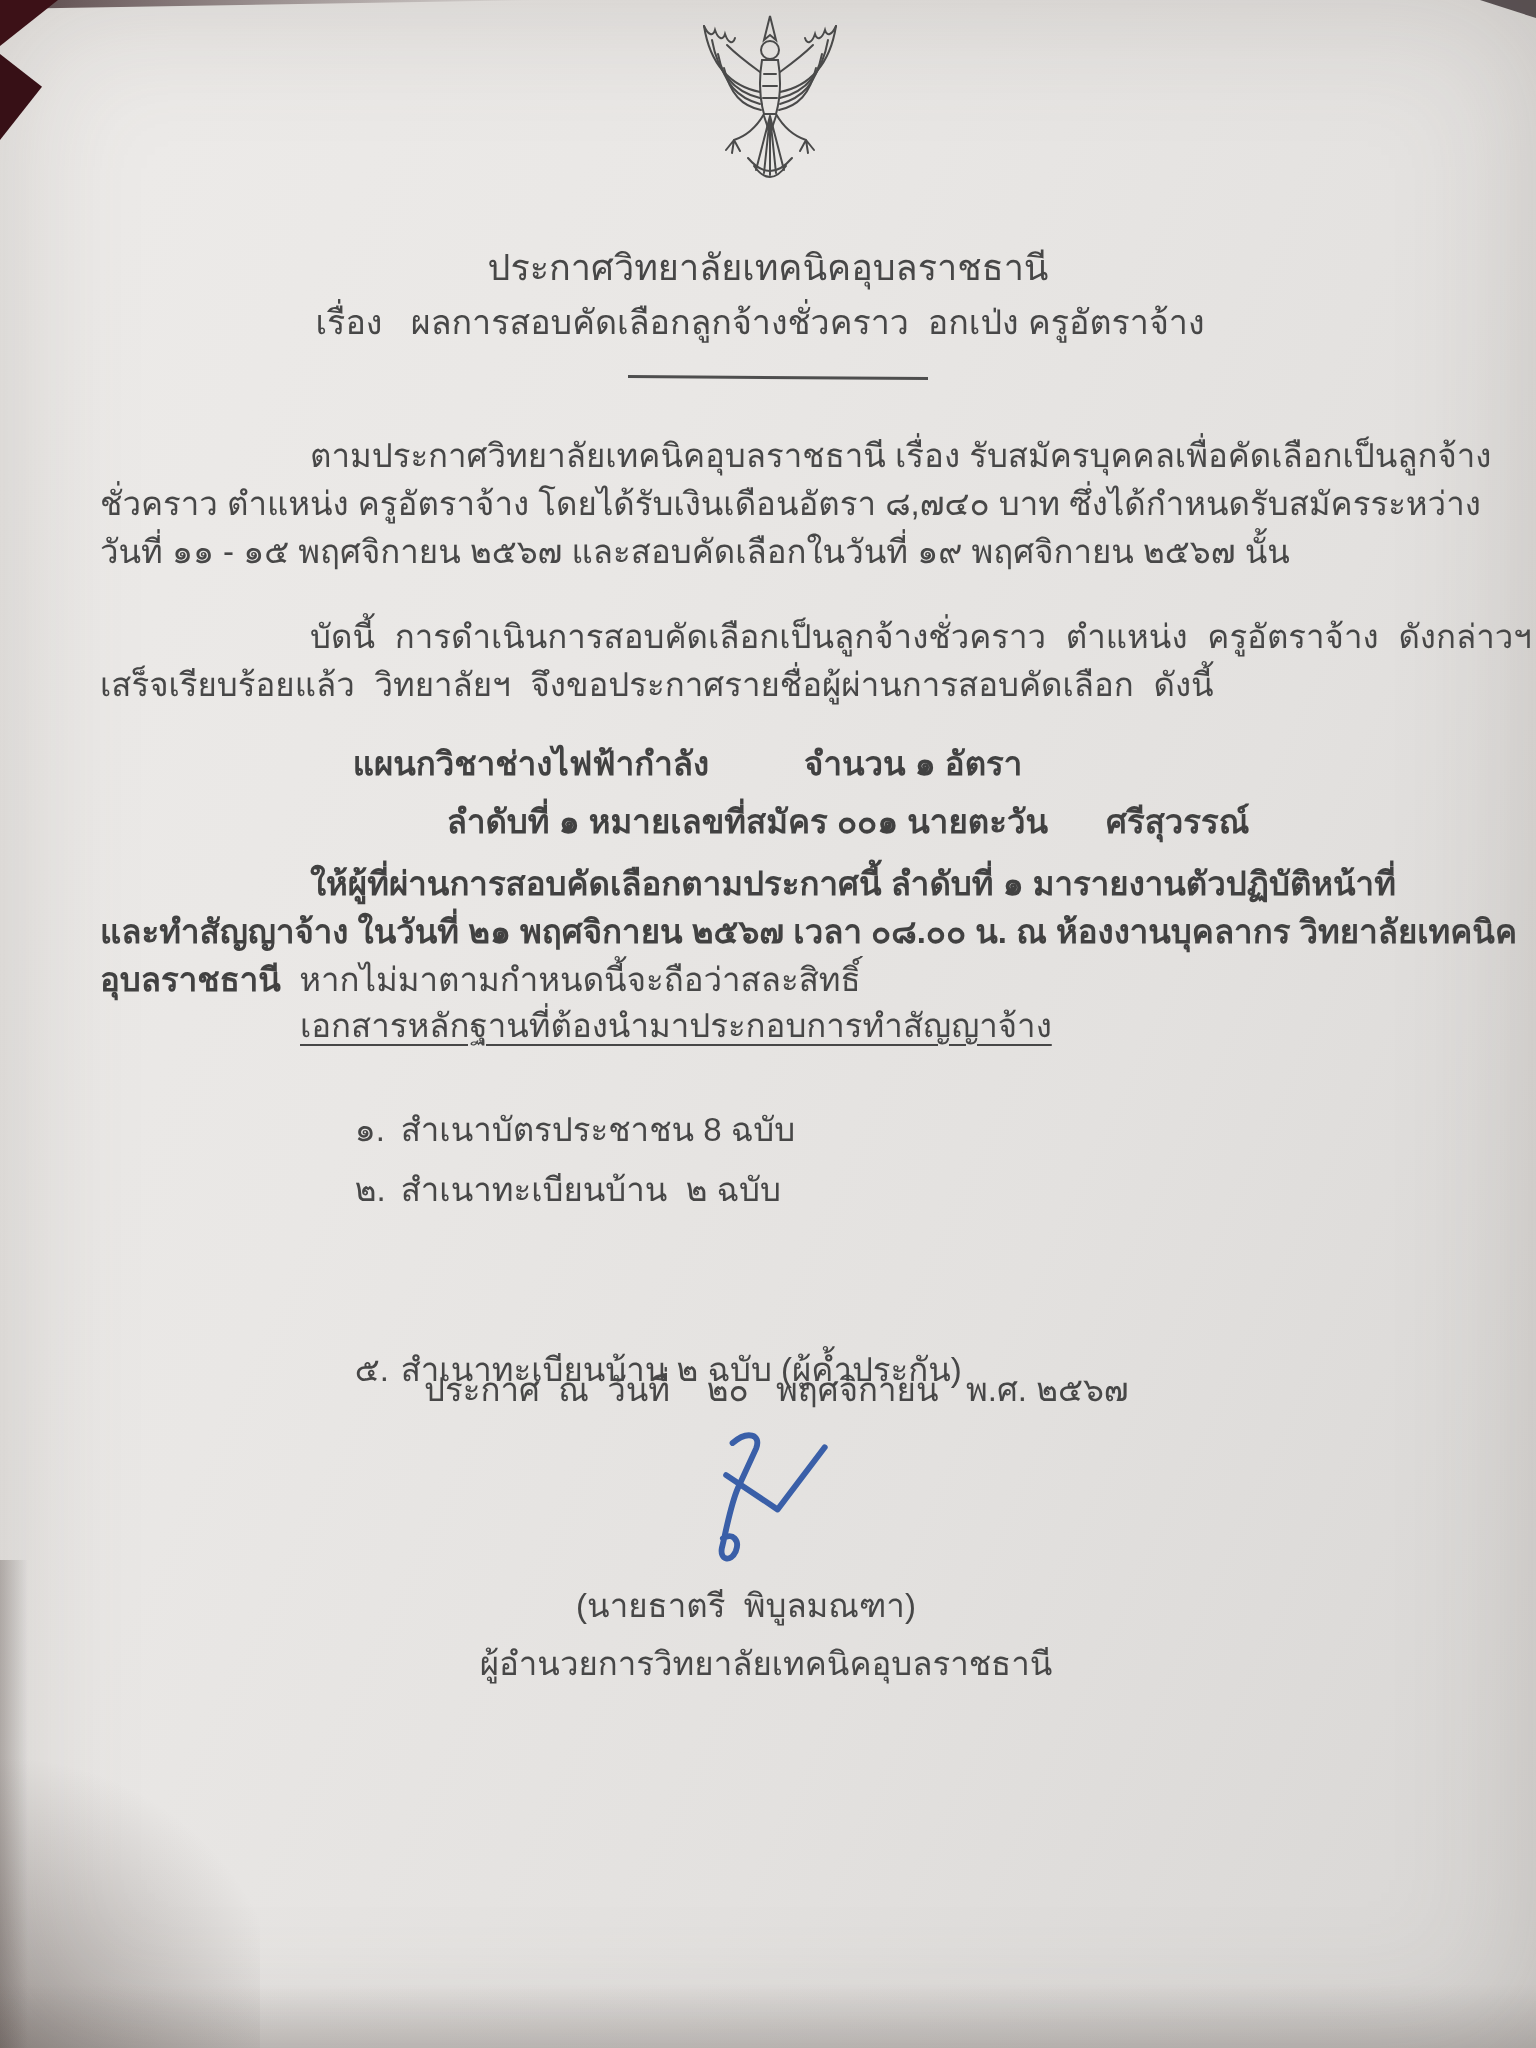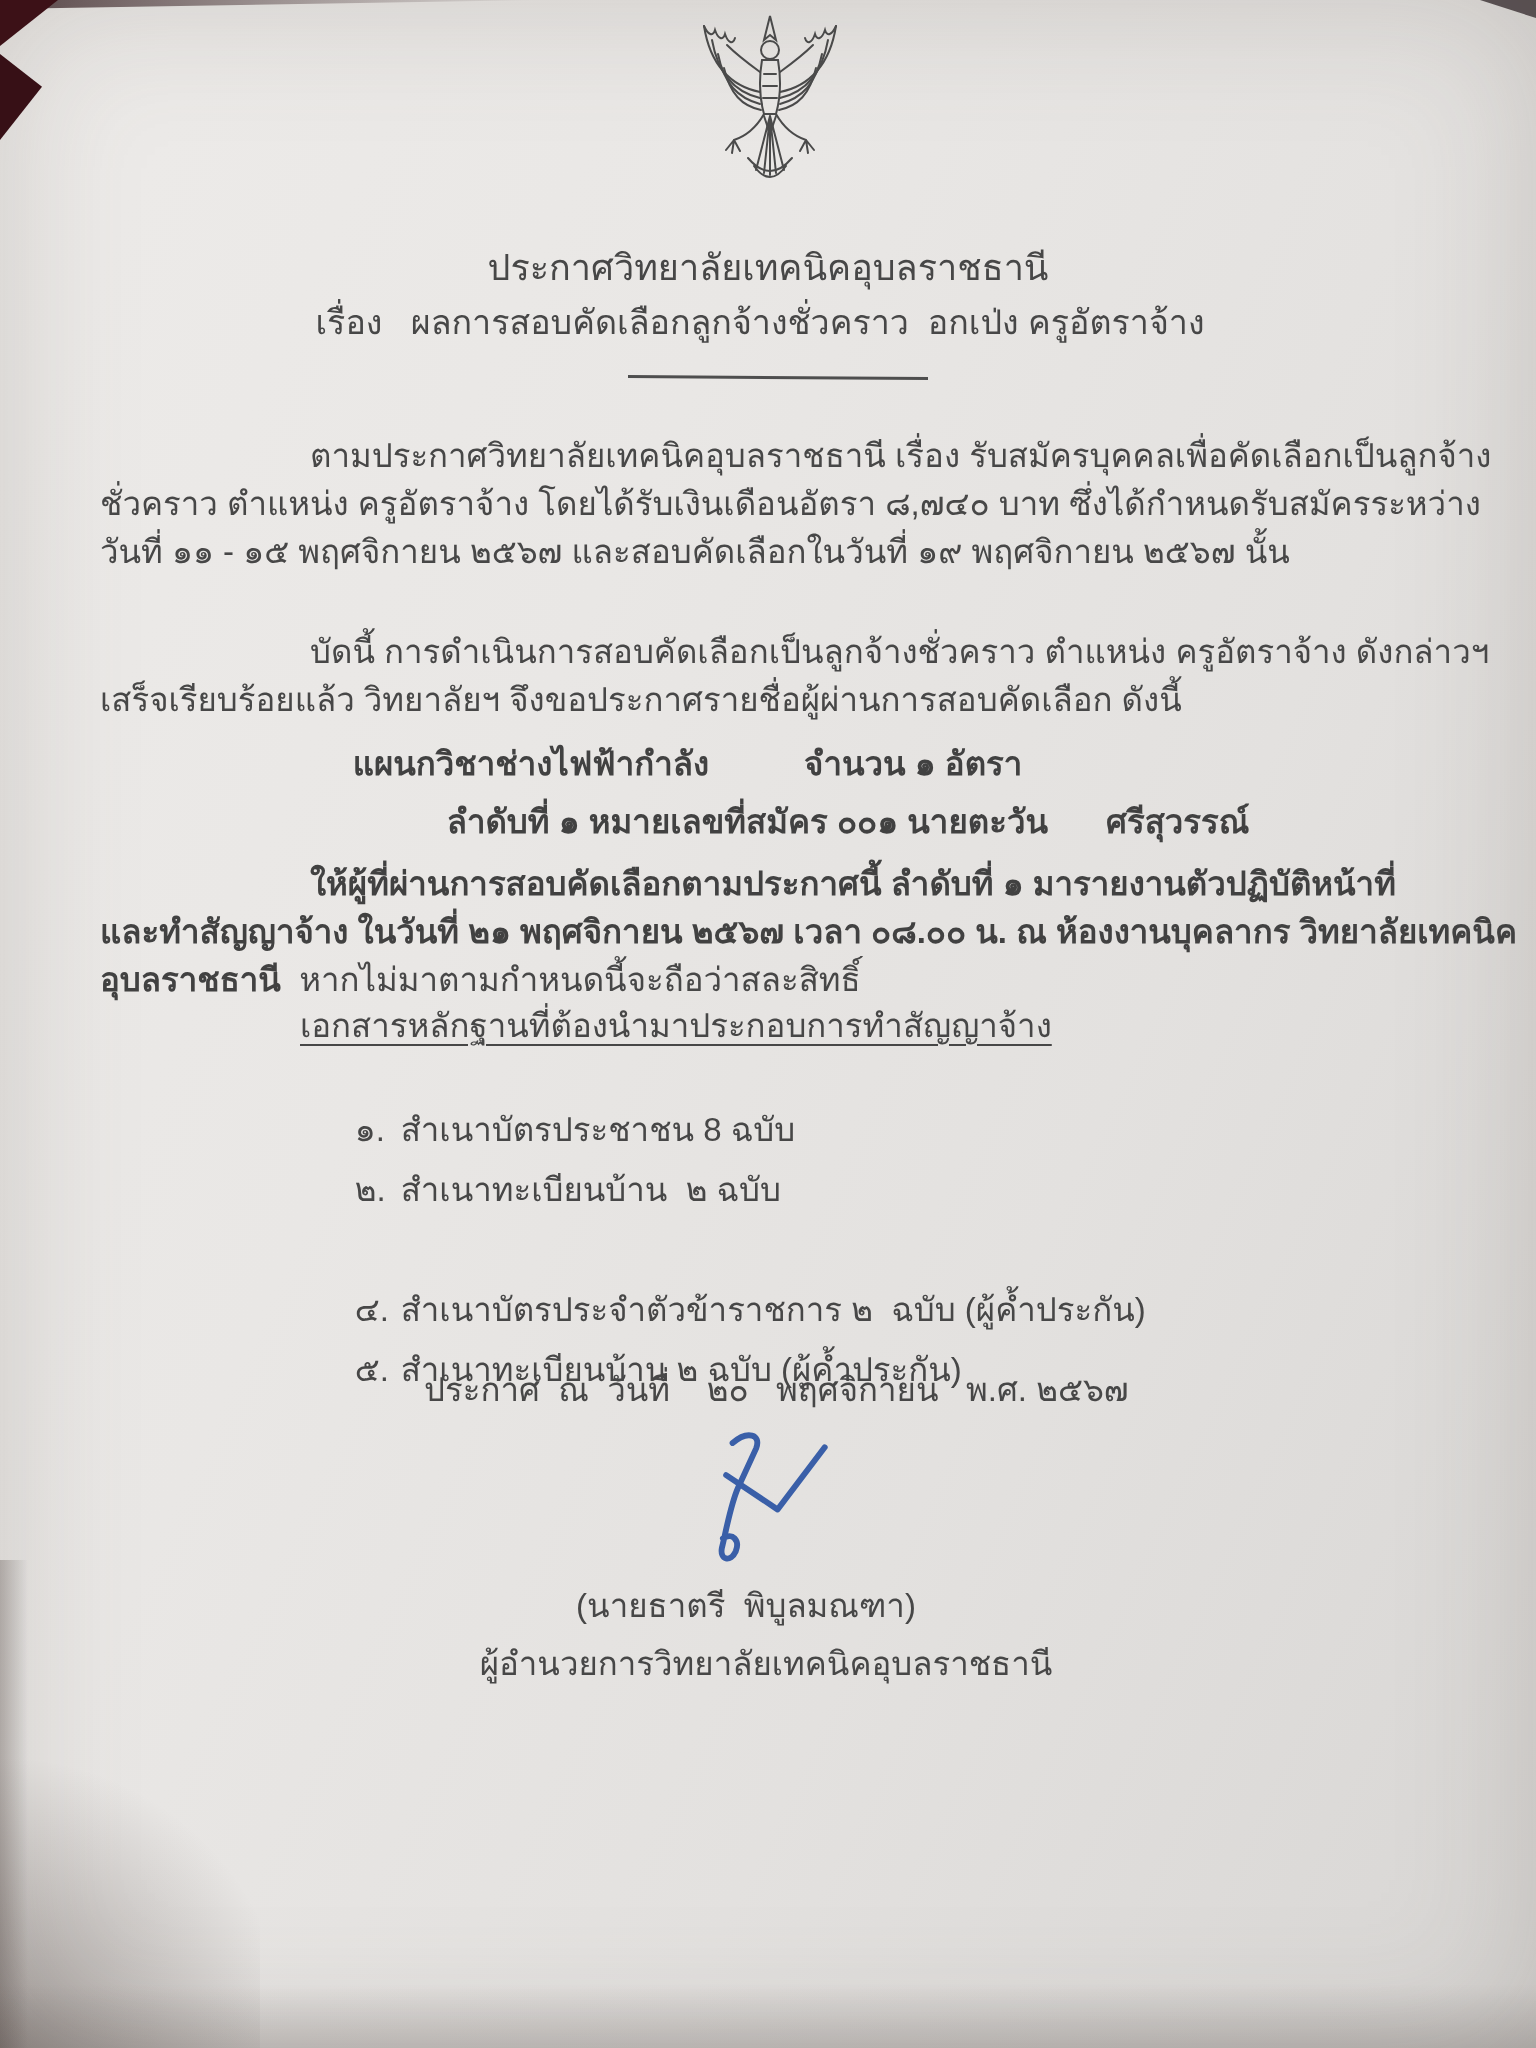--- a/index.html
+++ b/index.html
@@ -17,21 +17,21 @@
   .center{transform:translateX(-50%);text-align:center;}
   .bold{font-weight:700;color:#414141;}
   .title{top:244px;left:768px;font-size:36px;}
   .subject{top:298px;left:760px;font-size:34px;}
   .divider{
     position:absolute;top:376px;left:628px;width:300px;height:0;
     border-top:3px solid #4e4e4e;transform:rotate(.4deg);
   }
   .para{position:absolute;left:100px;width:1350px;margin-top:44px;}
   .p1{top:388px;}
-  .p2{top:584px;}
+  .p2{top:572px;font-family:Liberation Mono, monospace;}
   .p3{top:816px;}
   .indent{padding-left:210px;}
   .dept-line{top:692px;left:316px;}
   .dept-qty{margin-left:95px;}
   .result-line{top:750px;left:410px;}
   .result-surname{margin-left:58px;}
   .docs-header{
     top:1002px;left:300px;
     text-decoration:underline;text-underline-offset:7px;text-decoration-thickness:2px;
   }
@@ -122,23 +122,20 @@
   </div>
 
   <div class="txt docs-header">เอกสารหลักฐานที่ต้องนำมาประกอบการทำสัญญาจ้าง</div>
 
   <div class="doc-item" style="top:1058px">
     <span class="doc-no">๑.</span><span>สำเนาบัตรประชาชน 8 ฉบับ</span>
   </div>
   <div class="doc-item" style="top:1118px">
     <span class="doc-no">๒.</span><span>สำเนาทะเบียนบ้าน  ๒ ฉบับ</span>
   </div>
-  <div class="doc-item" style="top:1238px">
-    <span class="doc-no">๔.</span><span>สำเนาบัตรประจำตัวข้าราชการ ๒  ฉบับ (ผู้ค้ำประกัน)</span>
-  </div>
   <div class="doc-item" style="top:1298px">
     <span class="doc-no">๕.</span><span>สำเนาทะเบียนบ้าน ๒ ฉบับ (ผู้ค้ำประกัน)</span>
   </div>
 
   <div class="txt issued">ประกาศ  ณ  วันที่    ๒๐   พฤศจิกายน   พ.ศ. ๒๕๖๗</div>
 
   <svg class="sig" viewBox="0 0 140 140" fill="none" stroke="#3a5fa8" stroke-width="5.5" stroke-linecap="round" stroke-linejoin="round">
     <path d="M36 14 C 50 2, 63 6, 58 19 L 41 56 C 34 72, 30 96, 26 112 C 24 123, 34 126, 39 115 C 43 105, 36 97, 27 103"></path>
     <path d="M30 44 L 78 76 L 122 18"></path>
   </svg>

